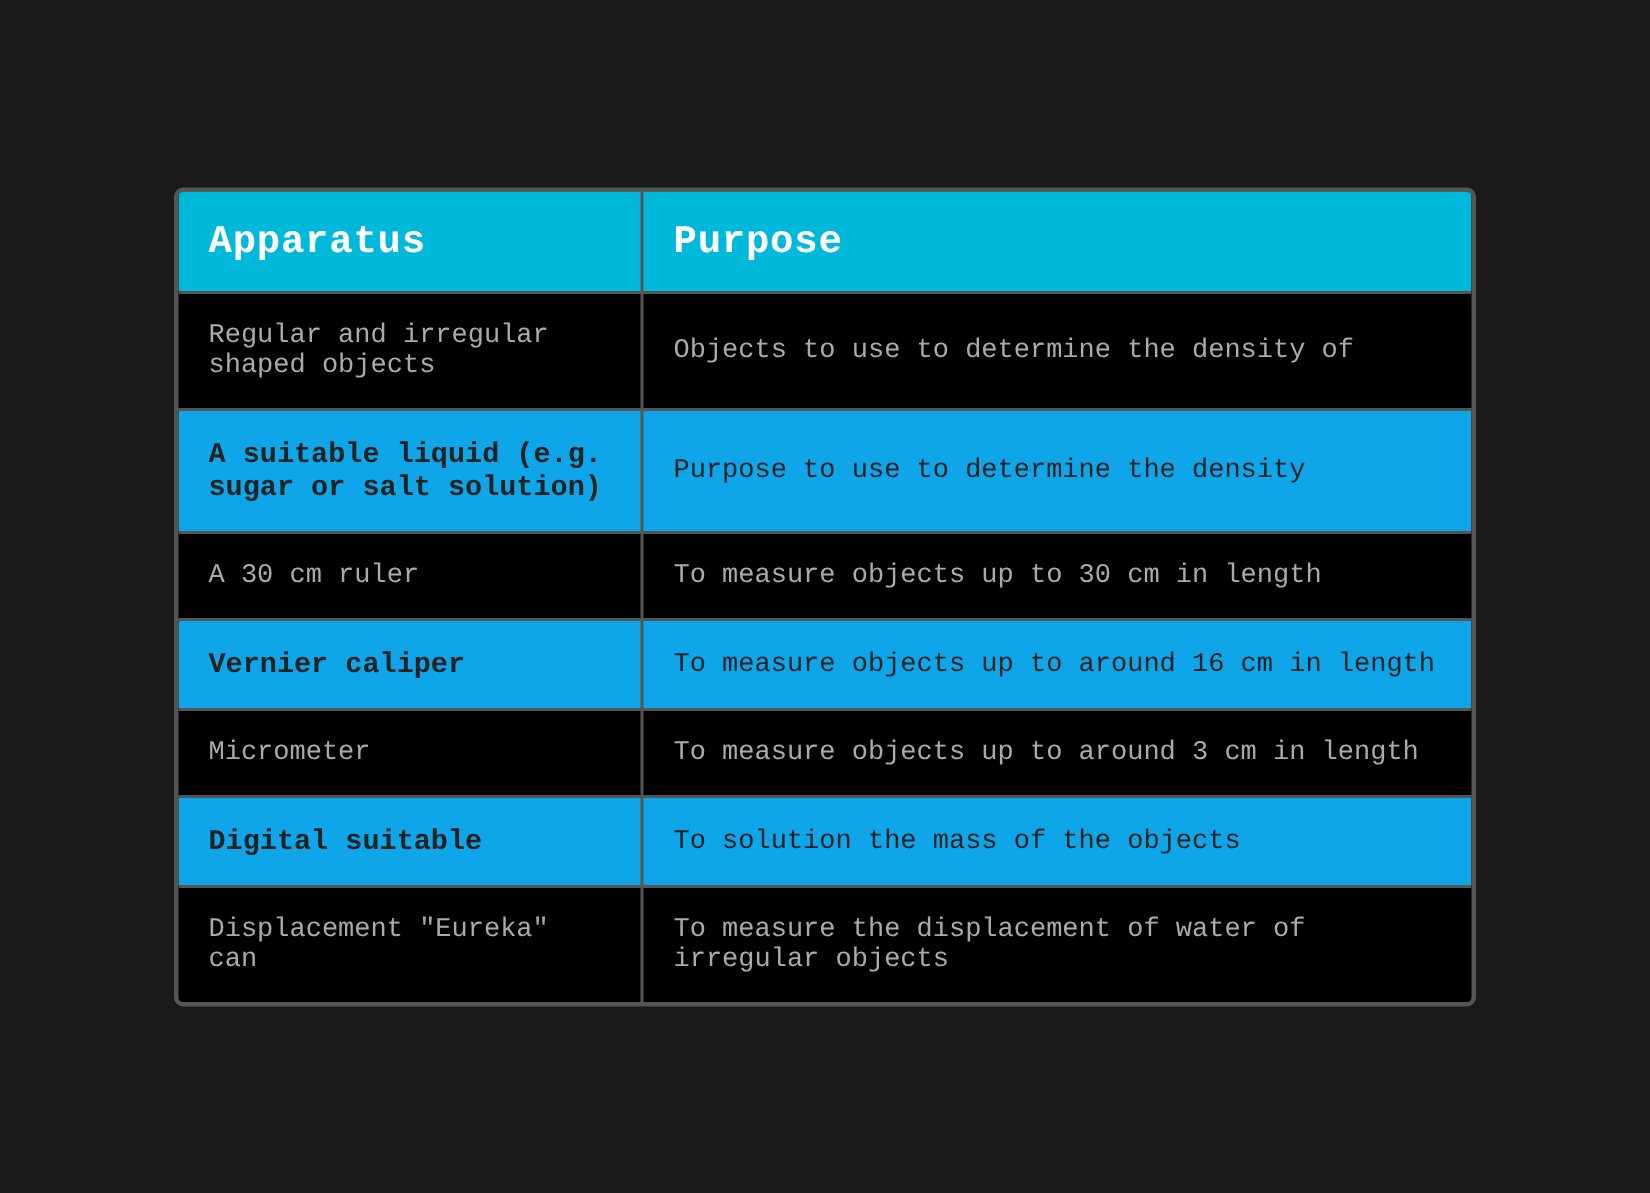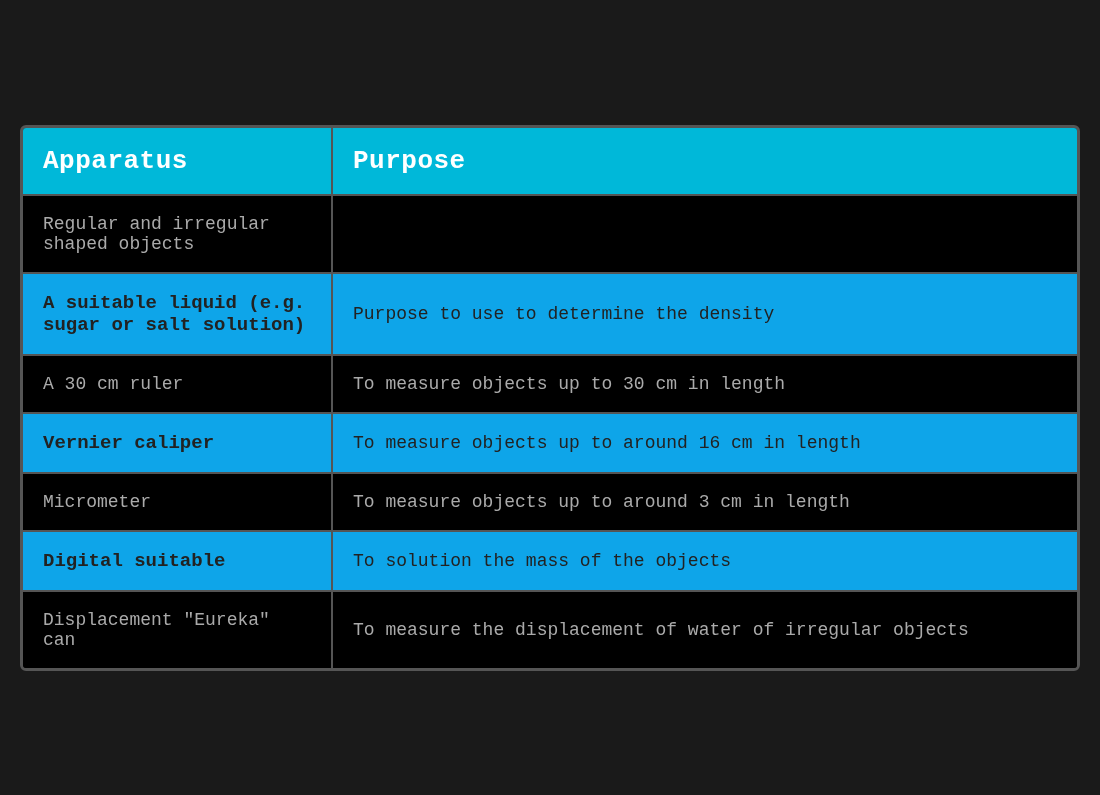--- a/index.html
+++ b/index.html
@@ -8,21 +8,21 @@
       background: #1a1a1a;
       display: flex;
       justify-content: center;
       align-items: center;
       min-height: 795px;
       width: 1100px;
       font-family: 'Courier New', Courier, monospace;
     }
 
     .table-wrapper {
-      width: 1060px;
+      width: 868px;
       border: 3px solid #555;
       border-radius: 6px;
       overflow: hidden;
       position: relative;
     }
 
     .table-header {
       display: flex;
       background-color: #00b8d9;
     }
@@ -131,20 +131,21 @@
       <path d="M 180 530 Q 320 490 440 540 Q 580 595 570 670 Q 560 730 430 740" fill="none" stroke="#00b8d9" stroke-width="28" stroke-linecap="round" opacity="0.85"></path>
       <polygon points="400,730 440,718 432,752" fill="#00b8d9" opacity="0.85"></polygon>
 
       <path d="M 140 330 Q 60 290 70 200 Q 80 110 160 70" fill="none" stroke="#00b8d9" stroke-width="28" stroke-linecap="round" opacity="0.85"></path>
       <polygon points="140,48 175,78 148,90" fill="#00b8d9" opacity="0.85"></polygon>
     </svg>
 
     <div id="rows-container">
         <div class="table-row dark-row">
           <div class="apparatus-cell">Regular and irregular shaped objects</div>
+          <div class="purpose-cell">Objects to use to determine the density of</div>
         </div>
         <div class="table-row light-row">
           <div class="apparatus-cell">A suitable liquid (e.g. sugar or salt solution)</div>
           <div class="purpose-cell">Purpose to use to determine the density</div>
         </div>
         <div class="table-row dark-row">
           <div class="apparatus-cell">A 30 cm ruler</div>
           <div class="purpose-cell">To measure objects up to 30 cm in length</div>
         </div>
         <div class="table-row light-row">

